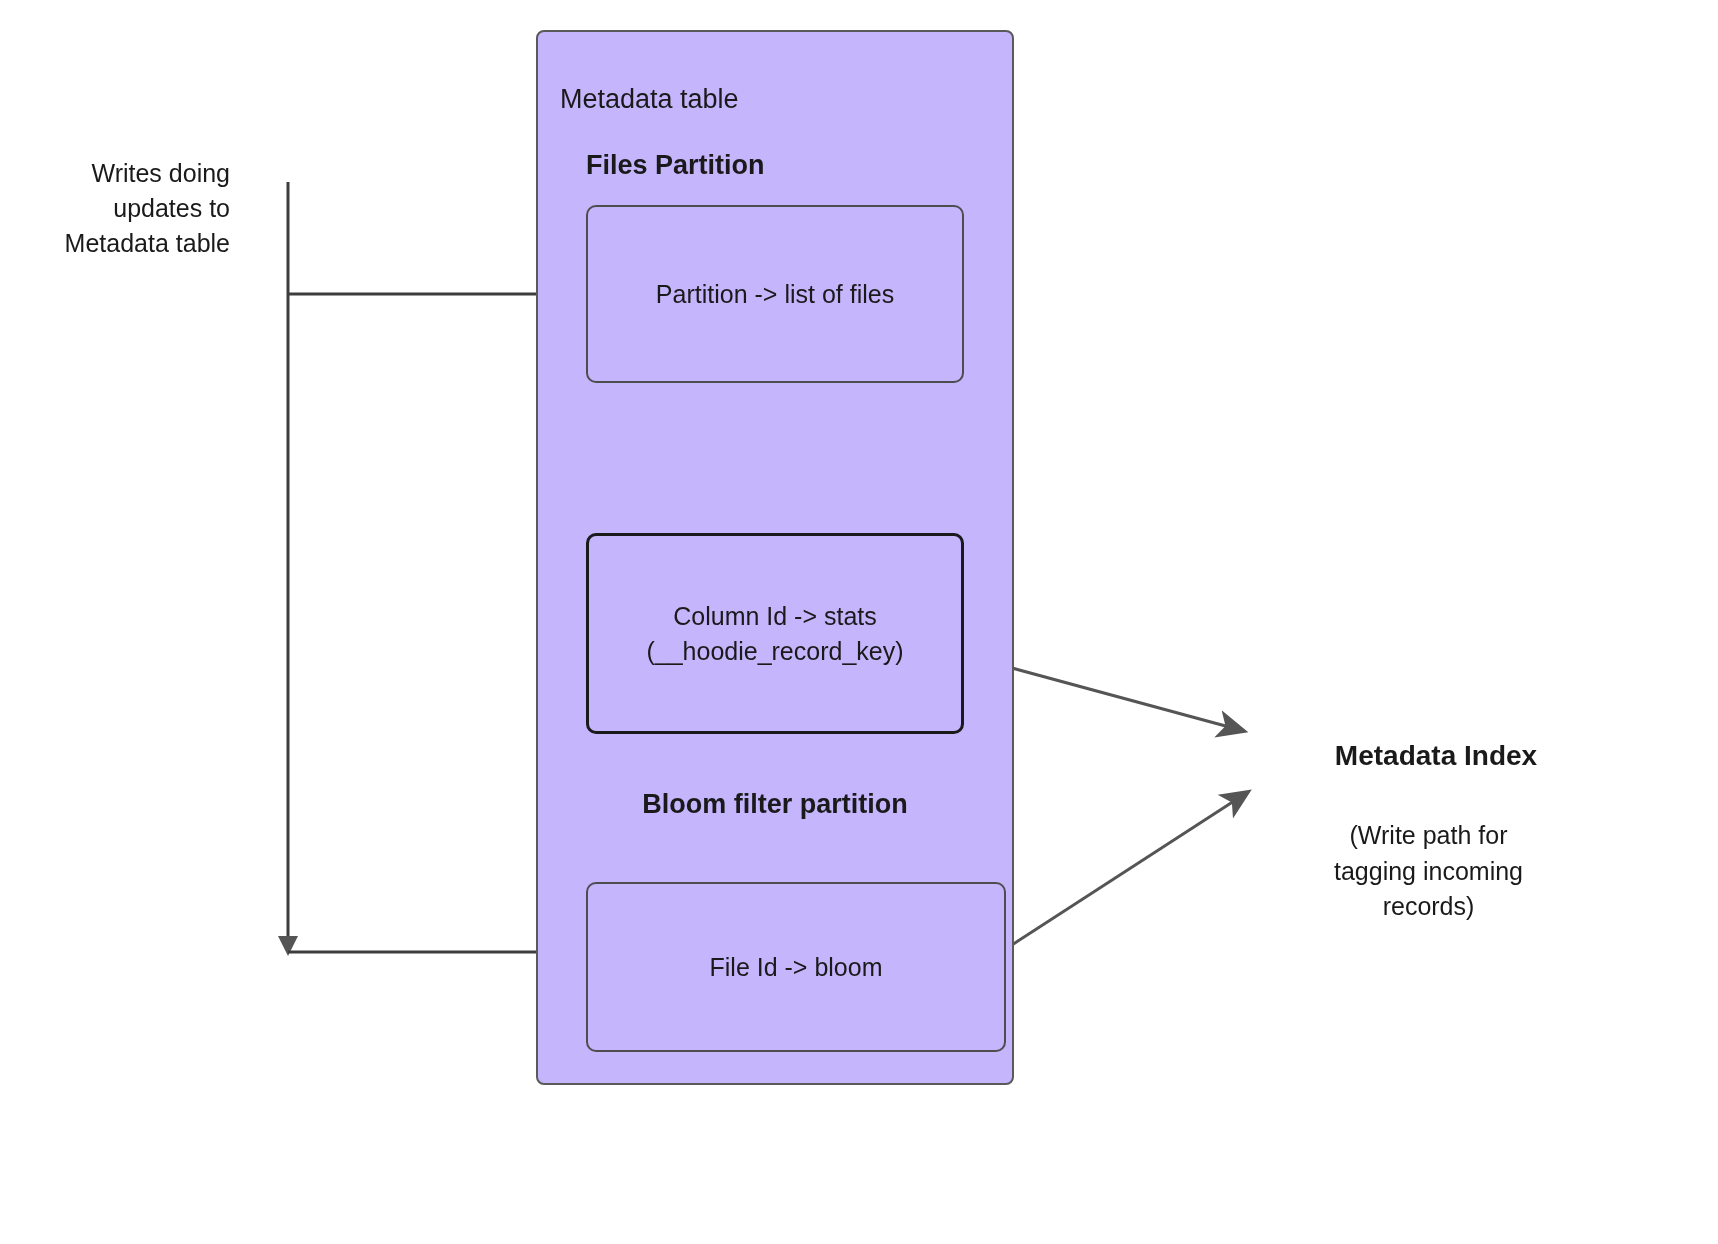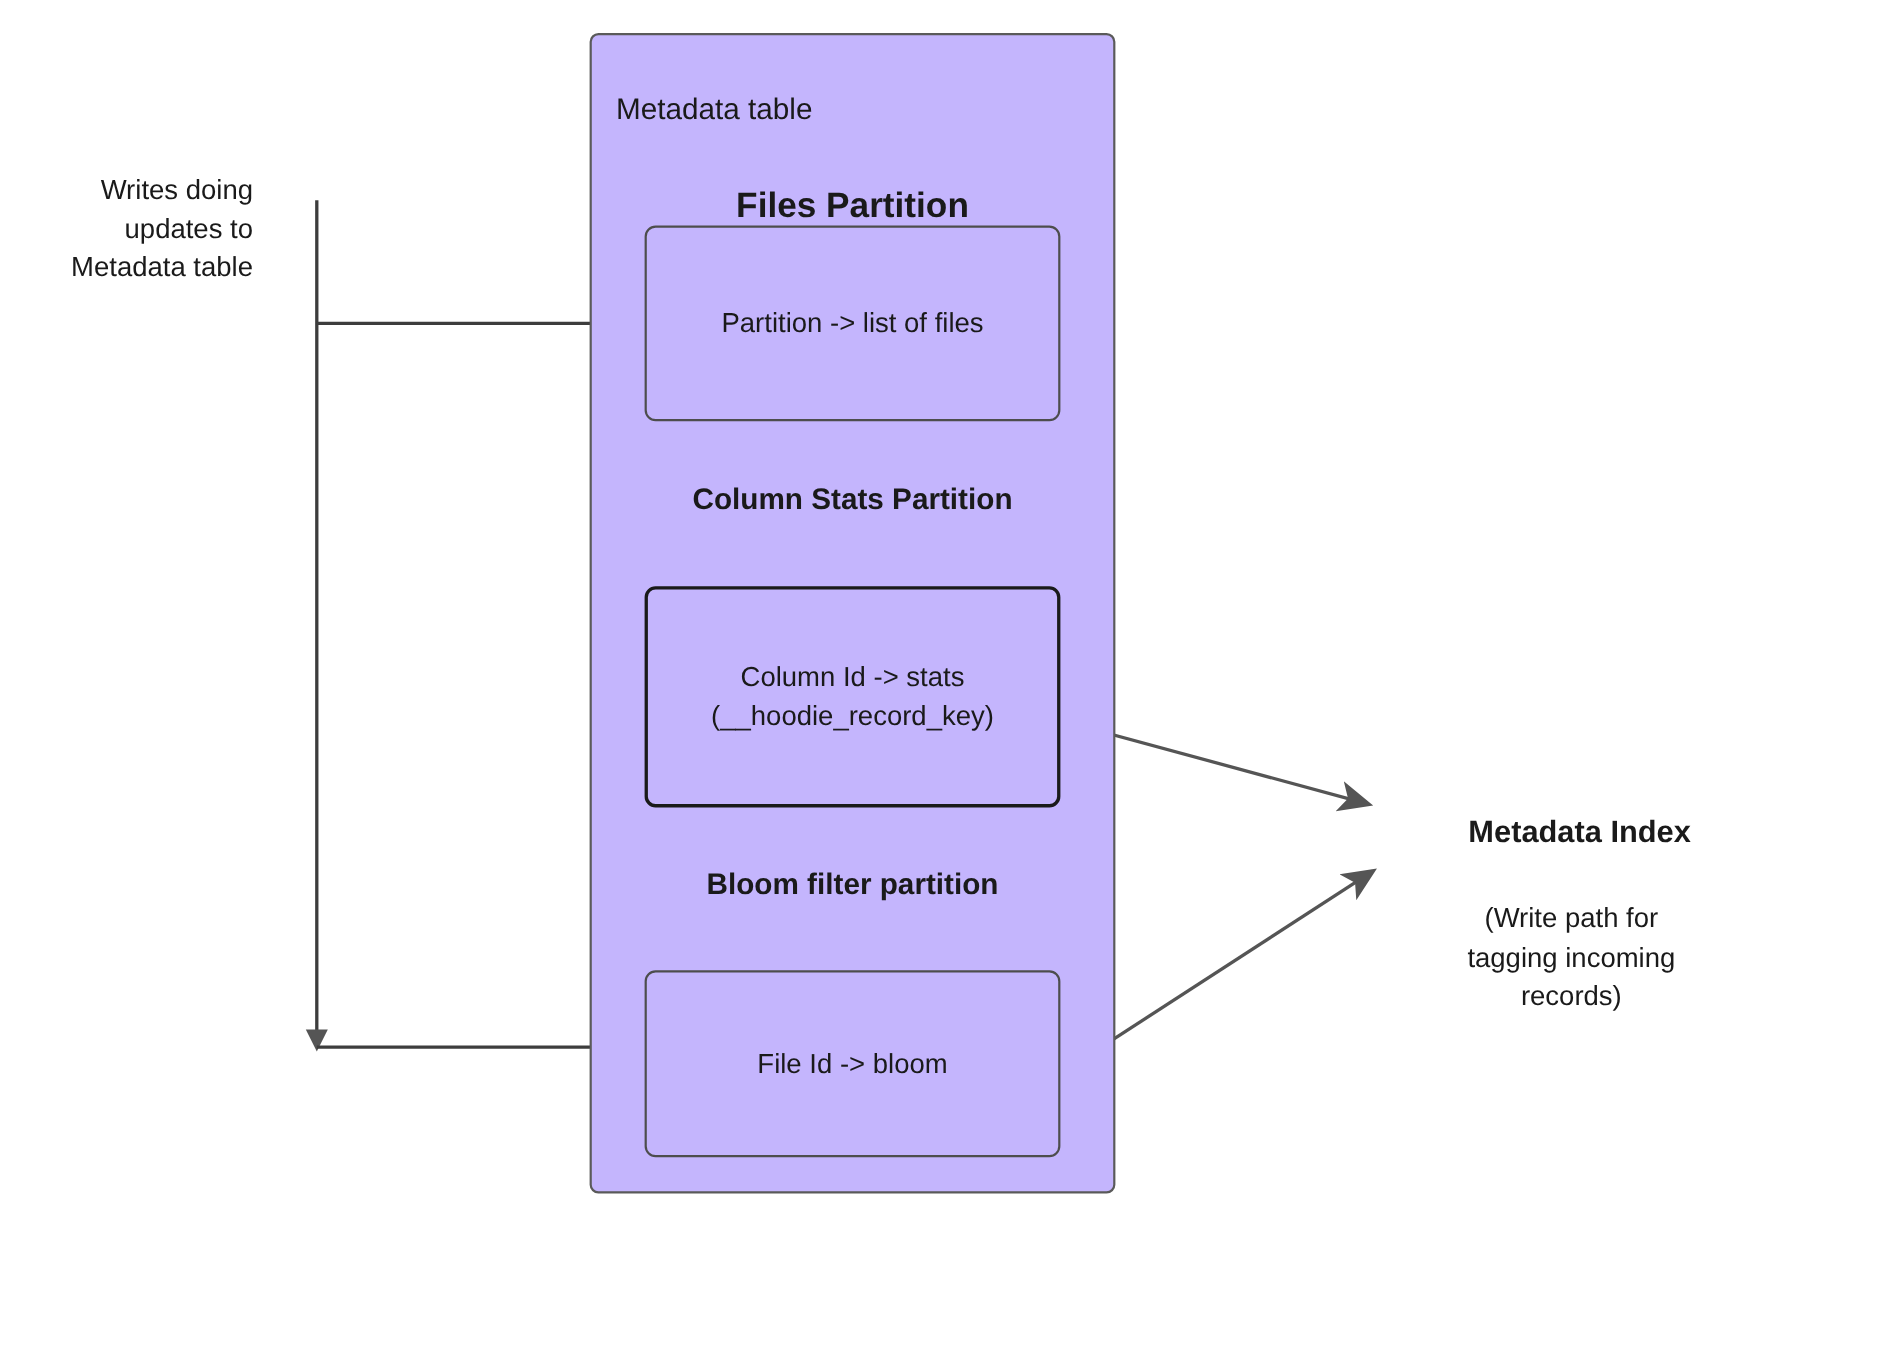--- a/index.html
+++ b/index.html
@@ -50,42 +50,41 @@
   }
   .colstats-box {
     left: 586px;
     top: 533px;
     width: 378px;
     height: 201px;
   }
   .bloom-box {
     left: 586px;
     top: 882px;
-    width: 378px;
+    width: 420px;
     height: 170px;
   }
   .label {
     position: absolute;
     line-height: 1.28;
   }
   .metadata-table-title {
     left: 560px;
     top: 82px;
     font-size: 27px;
     font-weight: normal;
     white-space: nowrap;
   }
   .files-partition-title {
     left: 586px;
     top: 148px;
     width: 378px;
-    font-size: 32px;
-    font-weight: bold;
-    text-align: center;
-    margin-top: 18px;
+    font-size: 27px;
+    font-weight: bold;
+    text-align: left;
   }
   .colstats-title {
     left: 586px;
     top: 437px;
     width: 378px;
     font-size: 27px;
     font-weight: bold;
     text-align: center;
   }
   .bloom-title {
@@ -180,21 +179,20 @@
   <div class="label metadata-table-title">Metadata table</div>
 
   <div class="label files-partition-title">Files Partition</div>
 
   <div class="box files-box">
     <div class="inner-text">
       <span>Partition -&gt; list of files</span>
     </div>
   </div>
 
-  <div class="label colstats-title">Column Stats Partition</div>
 
   <div class="box strong colstats-box">
     <div class="inner-text">
       <span>Column Id  -&gt; stats</span>
       <span>(__hoodie_record_key)</span>
     </div>
   </div>
 
   <div class="label bloom-title">Bloom filter partition</div>
 

